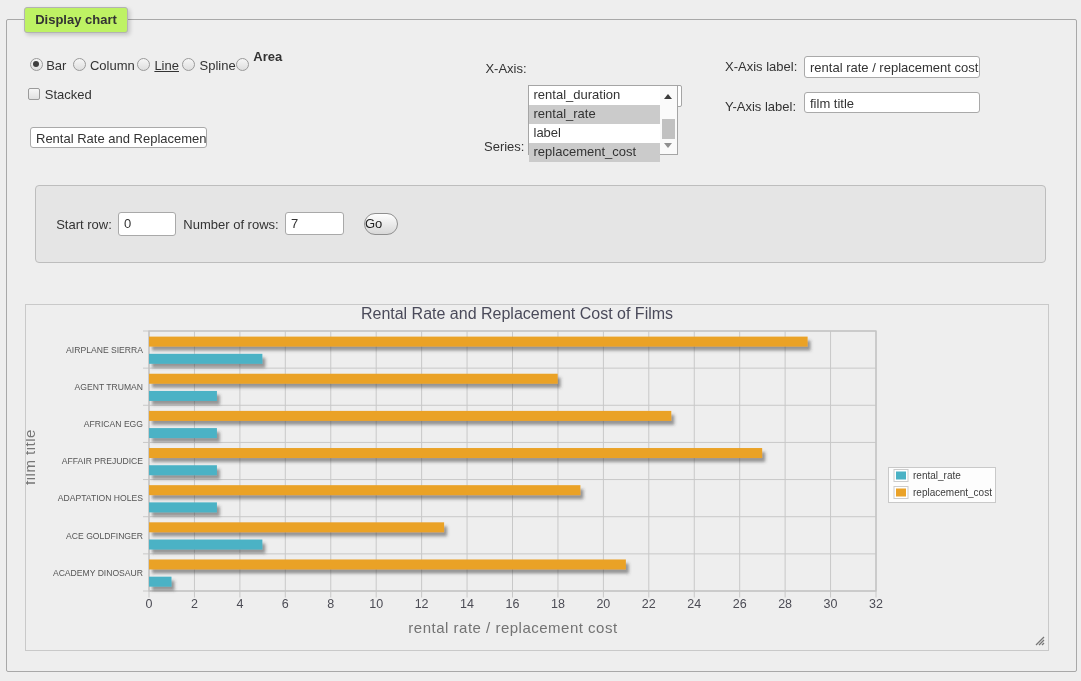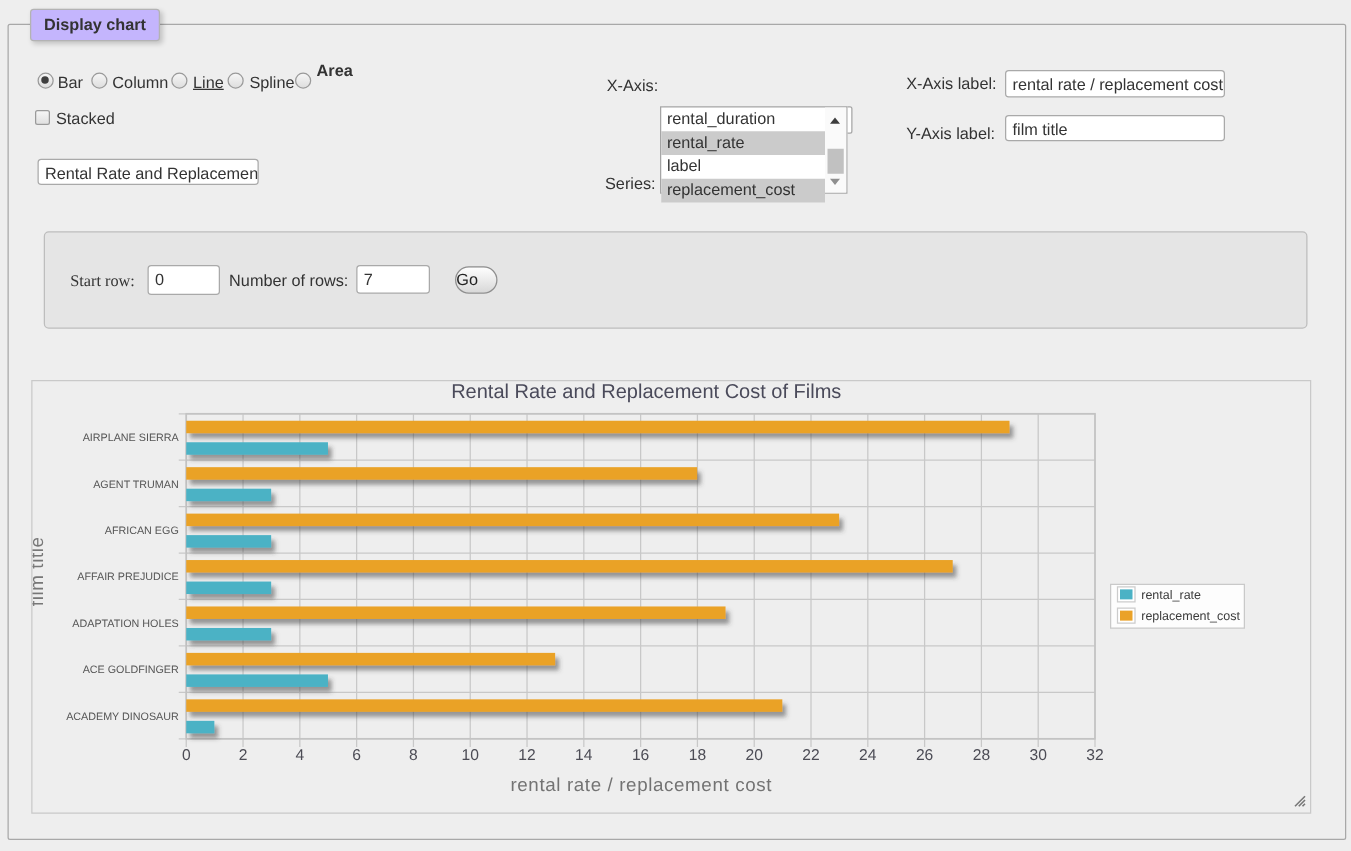--- a/index.html
+++ b/index.html
@@ -10,21 +10,21 @@
   font-family:"Liberation Sans", sans-serif;
   font-size:13px; color:#333;
   position:relative; overflow:hidden;
 }
 .fieldset {
   position:absolute; left:6px; top:19px; width:1071px; height:653px;
   border:1px solid #a8a8a8; border-radius:2px;
 }
 .legendbox {
   position:absolute; left:24px; top:7px; width:104px; height:26px;
-  background:#c4b5fd; border:1px solid #b3b3b3; border-radius:3px;
+  background:#bef264; border:1px solid #b3b3b3; border-radius:3px;
   box-shadow:2px 2px 4px rgba(0,0,0,0.18);
   font-weight:bold; font-size:13px; color:#333;
   line-height:24px; text-align:center;
 }
 .radio {
   position:absolute; width:13px; height:13px; border-radius:50%;
   border:1px solid #9a9a9a; background:linear-gradient(#f6f6f6,#dedede);
 }
 .radio.sel::after {
   content:""; position:absolute; left:2.5px; top:2.5px; width:6px; height:6px;
@@ -114,21 +114,21 @@
     <span class="tri-dn"></span>
   </div>
 </div>
 
 <div class="lbl" style="left:725px; top:59px;">X-Axis label:</div>
 <div class="tin" style="left:804px; top:55.5px; width:176px; height:22px;">rental rate / replacement cost</div>
 <div class="lbl" style="left:725px; top:98.5px;">Y-Axis label:</div>
 <div class="tin" style="left:804px; top:91.6px; width:176px; height:21.5px;">film title</div>
 
 <div class="graybox"></div>
-<div class="lbl" style="left:56.2px; top:216.8px;font-family:Liberation Serif, serif;">Start row:</div>
+<div class="lbl" style="left:56.2px; top:216.8px;">Start row:</div>
 <div class="tin" style="left:118px; top:212px; width:58px; height:24px;">0</div>
 <div class="lbl" style="left:183.3px; top:216.8px;">Number of rows:</div>
 <div class="tin" style="left:285px; top:212px; width:59px; height:23px;">7</div>
 <div class="gobtn">Go</div>
 
 <div class="chartbox">
 <svg width="1022" height="345" viewBox="0 0 1022 345">
 <defs>
         <filter id="sh" x="-10%" y="-60%" width="130%" height="260%">
 <feDropShadow dx="3" dy="4" stdDeviation="1.7" flood-color="#3a3a3a" flood-opacity="0.5"></feDropShadow>

